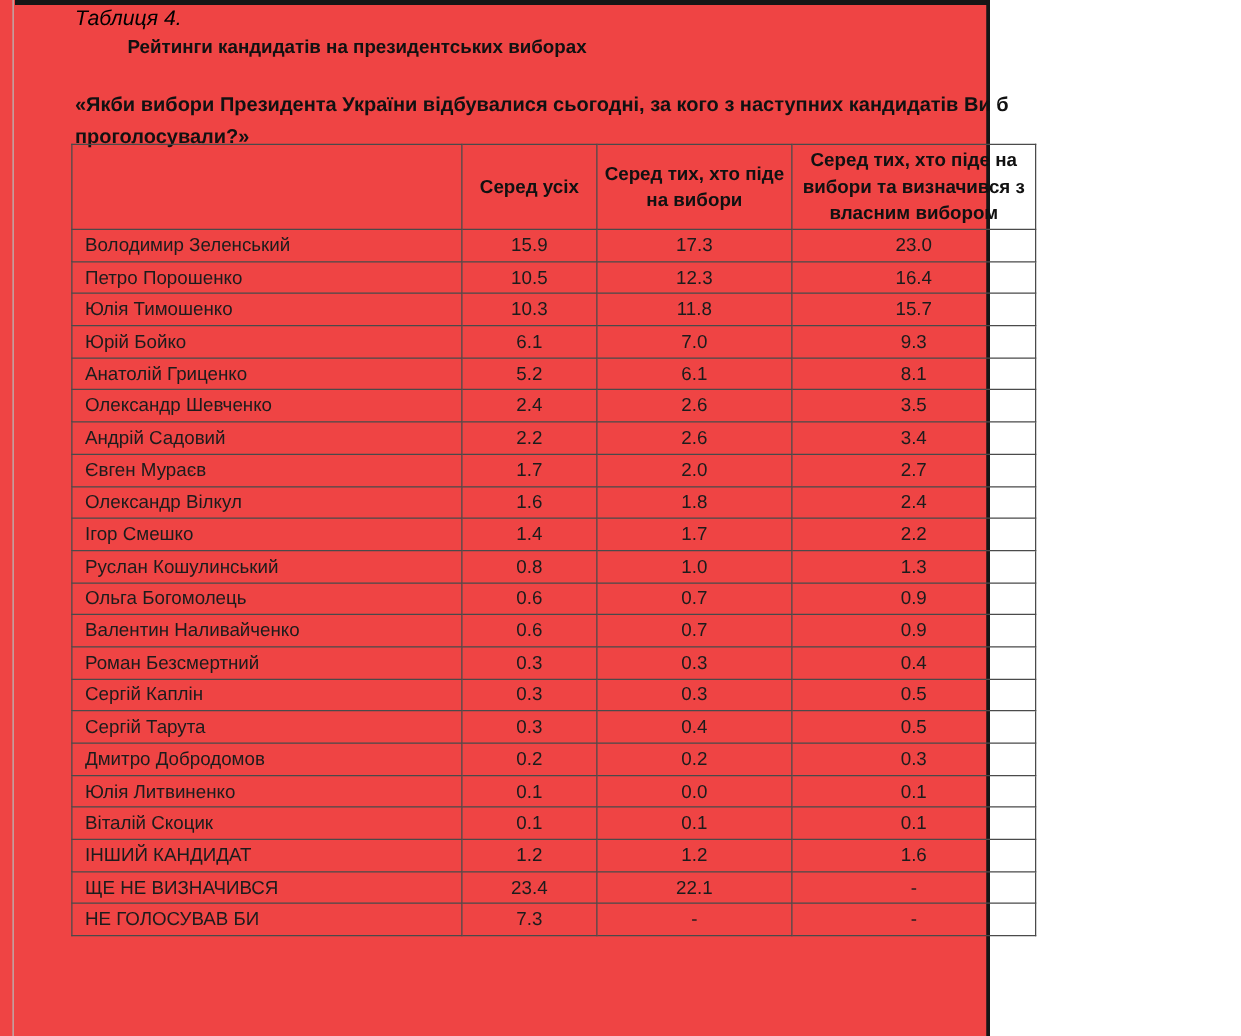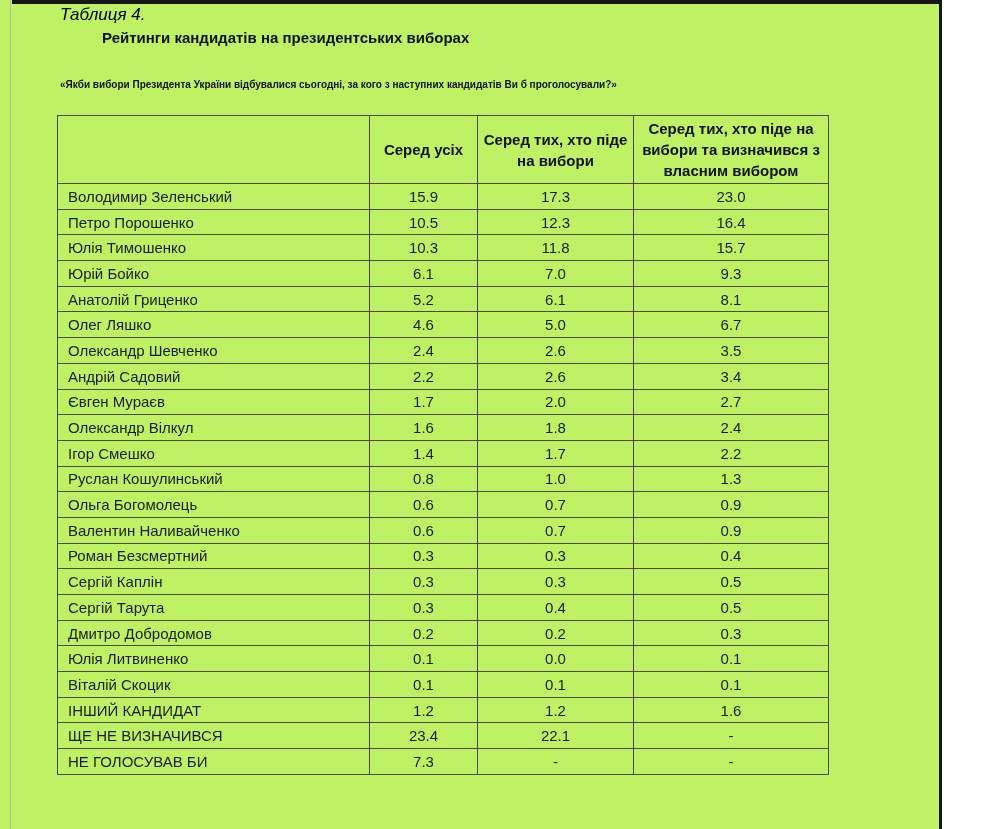--- a/index.html
+++ b/index.html
@@ -4,21 +4,21 @@
 <style>
   * { margin: 0; padding: 0; box-sizing: border-box; }
   html, body {
     width: 993px; height: 829px;
     background: #ffffff;
     overflow: hidden;
     font-family: "Liberation Sans", "DejaVu Sans", sans-serif;
     color: #1c1c1c;
     position: relative;
   }
-  .page { position: relative; width: 942px; height: 829px; background: #bef264; }
+  .page { position: relative; width: 792px; height: 829px; background: #ef4444; }
 
   
   .edge-left {
     position: absolute; left: 10px; top: 0; width: 1px; height: 829px;
     background: #b8b8b8;
   }
   .edge-top {
     position: absolute; left: 12px; right: 0; top: 0; height: 4px;
     background: #161616;
   }
@@ -30,21 +30,21 @@
   .table-label {
     position: absolute; left: 60px; top: 5px;
     font-style: italic; font-size: 17px; color: #000;
   }
   .doc-title {
     position: absolute; left: 60px; top: 29px;
     font-weight: bold; font-size: 15px; color: #111; margin-left: 42px;
   }
   .question {
     position: absolute; left: 60px; top: 72px; width: 805px;
-    font-weight: bold; font-size: 10px; line-height: 25px; color: #111;
+    font-weight: bold; font-size: 16px; line-height: 25px; color: #111;
   }
 
   table.ratings {
     position: absolute; left: 57px; top: 115px;
     width: 771px;
     border-collapse: collapse;
     table-layout: fixed;
     font-size: 15px;
   }
   table.ratings th, table.ratings td {
@@ -120,26 +120,20 @@
           <td class="val">7.0</td>
           <td class="val">9.3</td>
         </tr>
         <tr>
           <td class="name">Анатолій Гриценко</td>
           <td class="val">5.2</td>
           <td class="val">6.1</td>
           <td class="val">8.1</td>
         </tr>
         <tr>
-          <td class="name">Олег Ляшко</td>
-          <td class="val">4.6</td>
-          <td class="val">5.0</td>
-          <td class="val">6.7</td>
-        </tr>
-        <tr>
           <td class="name">Олександр Шевченко</td>
           <td class="val">2.4</td>
           <td class="val">2.6</td>
           <td class="val">3.5</td>
         </tr>
         <tr>
           <td class="name">Андрій Садовий</td>
           <td class="val">2.2</td>
           <td class="val">2.6</td>
           <td class="val">3.4</td>

